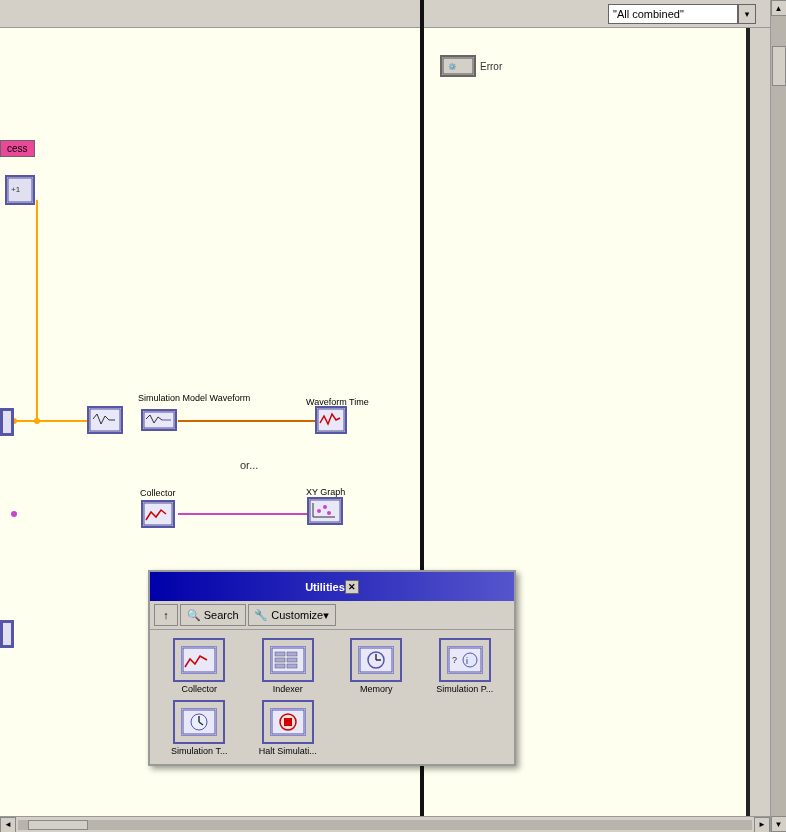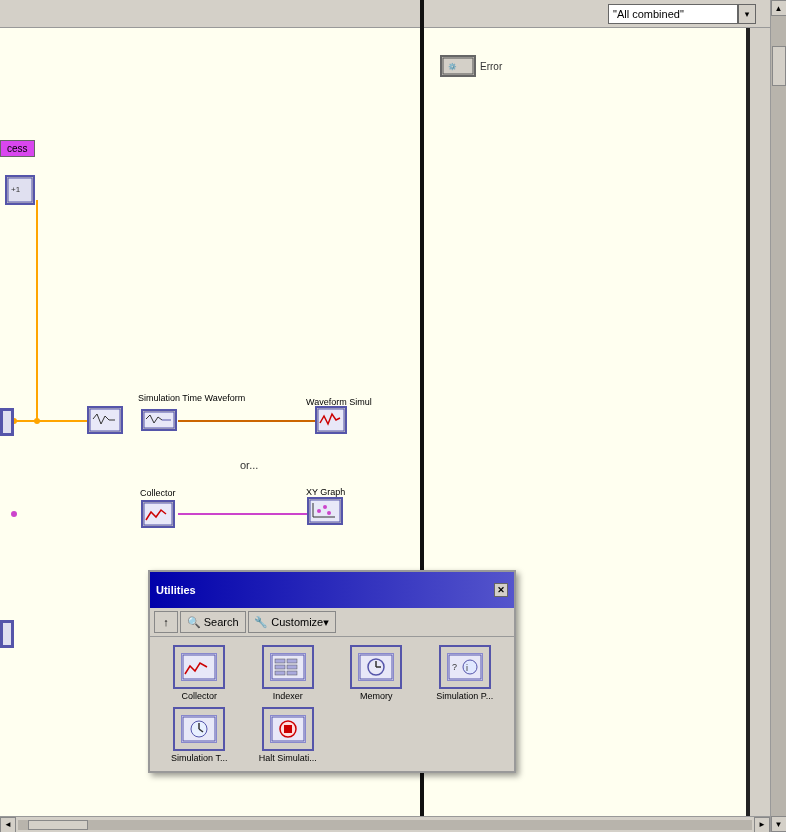--- a/index.html
+++ b/index.html
@@ -87,21 +87,21 @@
       font-size: 10px;
       color: #333;
       margin-left: 4px;
     }
 
     
     .process-label {
       position: absolute;
       top: 140px;
       left: 0px;
-      background: #d946ef;
+      background: #ec4899;
       border: 1px solid #666;
       padding: 2px 6px;
       font-size: 10px;
     }
 
     
     .block {
       position: absolute;
       background: #d4d0c8;
       border: 2px solid #5555aa;
@@ -193,22 +193,22 @@
     }
 
     .panel-titlebar {
       background: linear-gradient(to right, #0000aa, #5555cc);
       color: white;
       padding: 3px 6px;
       font-size: 11px;
       font-weight: bold;
       display: flex;
       align-items: center;
-      justify-content: space-between;
-      height: 36px;
+      justify-content: center;
+      height: 29px;
     }
 
     .panel-close-btn {
       background: #d4d0c8;
       border: 1px solid #666;
       width: 14px;
       height: 14px;
       display: flex;
       align-items: center;
       justify-content: center;
@@ -452,41 +452,41 @@
   <svg width="32" height="24">
     <rect x="1" y="1" width="30" height="22" fill="#e8e8f8" stroke="#5555aa" stroke-width="1"></rect>
     <line x1="4" y1="11" x2="8" y2="6" stroke="#333" stroke-width="1"></line>
     <line x1="8" y1="6" x2="12" y2="16" stroke="#333" stroke-width="1"></line>
     <line x1="12" y1="16" x2="16" y2="8" stroke="#333" stroke-width="1"></line>
     <line x1="16" y1="8" x2="20" y2="12" stroke="#333" stroke-width="1"></line>
     <line x1="20" y1="12" x2="26" y2="12" stroke="#333" stroke-width="1"></line>
   </svg>
 </div>
 
-<div class="block-label" style="top:393px;left:138px;">Simulation Time Waveform</div>
+<div class="block-label" style="top:393px;left:138px;">Simulation Model Waveform</div>
 
 <div class="block block-sim-inner" style="top:409px;left:141px;width:36px;height:22px;">
   <svg width="32" height="18">
     <rect x="1" y="1" width="30" height="16" fill="#e8e8f8" stroke="#5555aa" stroke-width="1"></rect>
     <line x1="3" y1="8" x2="7" y2="4" stroke="#333" stroke-width="1"></line>
     <line x1="7" y1="4" x2="11" y2="12" stroke="#333" stroke-width="1"></line>
     <line x1="11" y1="12" x2="15" y2="6" stroke="#333" stroke-width="1"></line>
     <line x1="15" y1="6" x2="19" y2="9" stroke="#333" stroke-width="1"></line>
     <line x1="19" y1="9" x2="28" y2="9" stroke="#5555aa" stroke-width="1"></line>
   </svg>
 </div>
 
 <div class="block block-waveform-chart" style="top:406px;left:315px;width:32px;height:28px;">
   <svg width="28" height="24">
     <rect x="1" y="1" width="26" height="22" fill="#e8e8f8" stroke="#5555aa" stroke-width="1"></rect>
     <polyline points="3,15 7,8 11,16 15,6 19,12 23,10" fill="none" stroke="#cc0000" stroke-width="1.5"></polyline>
   </svg>
 </div>
 
-<div class="block-label" style="top:397px;left:306px;">Waveform Simul</div>
+<div class="block-label" style="top:397px;left:306px;">Waveform Time</div>
 
 <div class="or-text">or...</div>
 
 <div class="block" style="top:500px;left:141px;width:34px;height:28px;">
   <svg width="30" height="24">
     <rect x="1" y="1" width="28" height="22" fill="#e8e8f8" stroke="#5555aa" stroke-width="1"></rect>
     <polyline points="3,18 8,10 13,15 18,8 23,12" fill="none" stroke="#cc0000" stroke-width="1.5"></polyline>
   </svg>
 </div>
 

